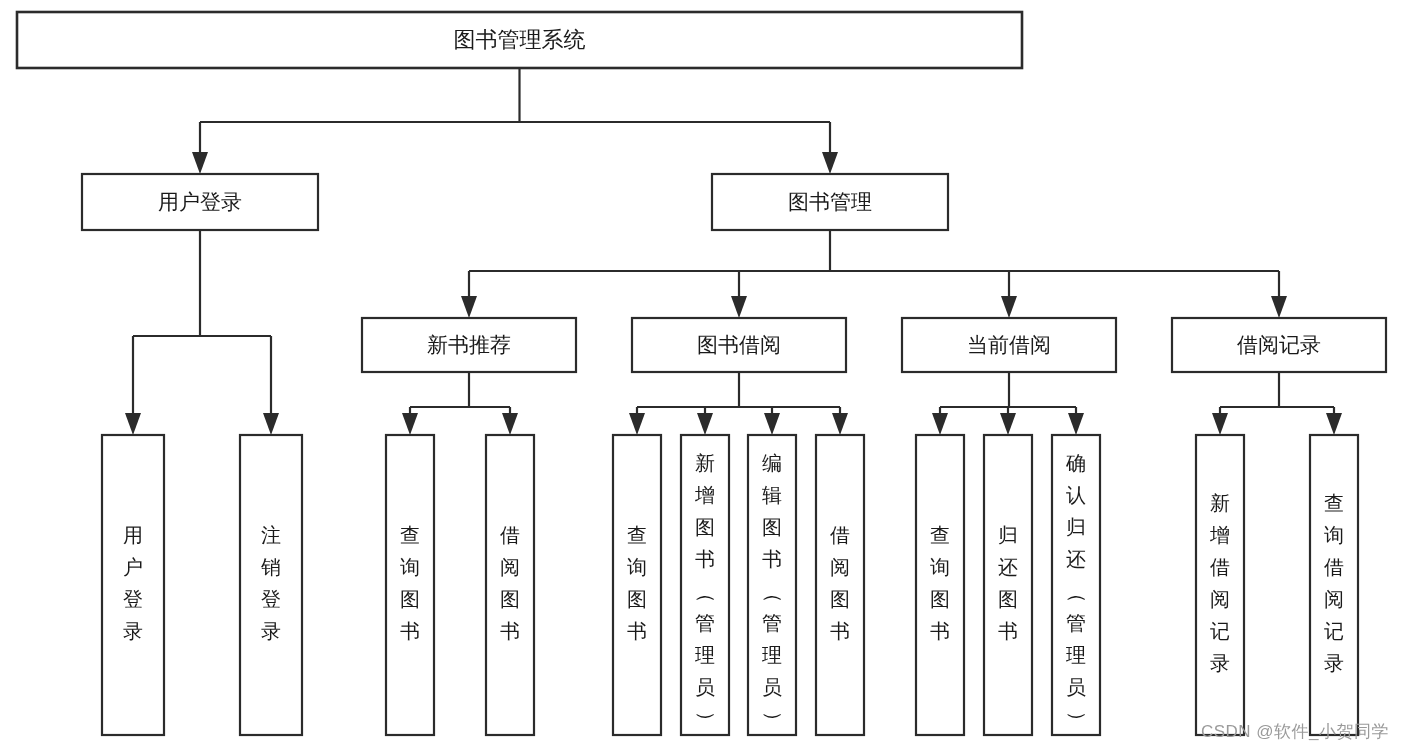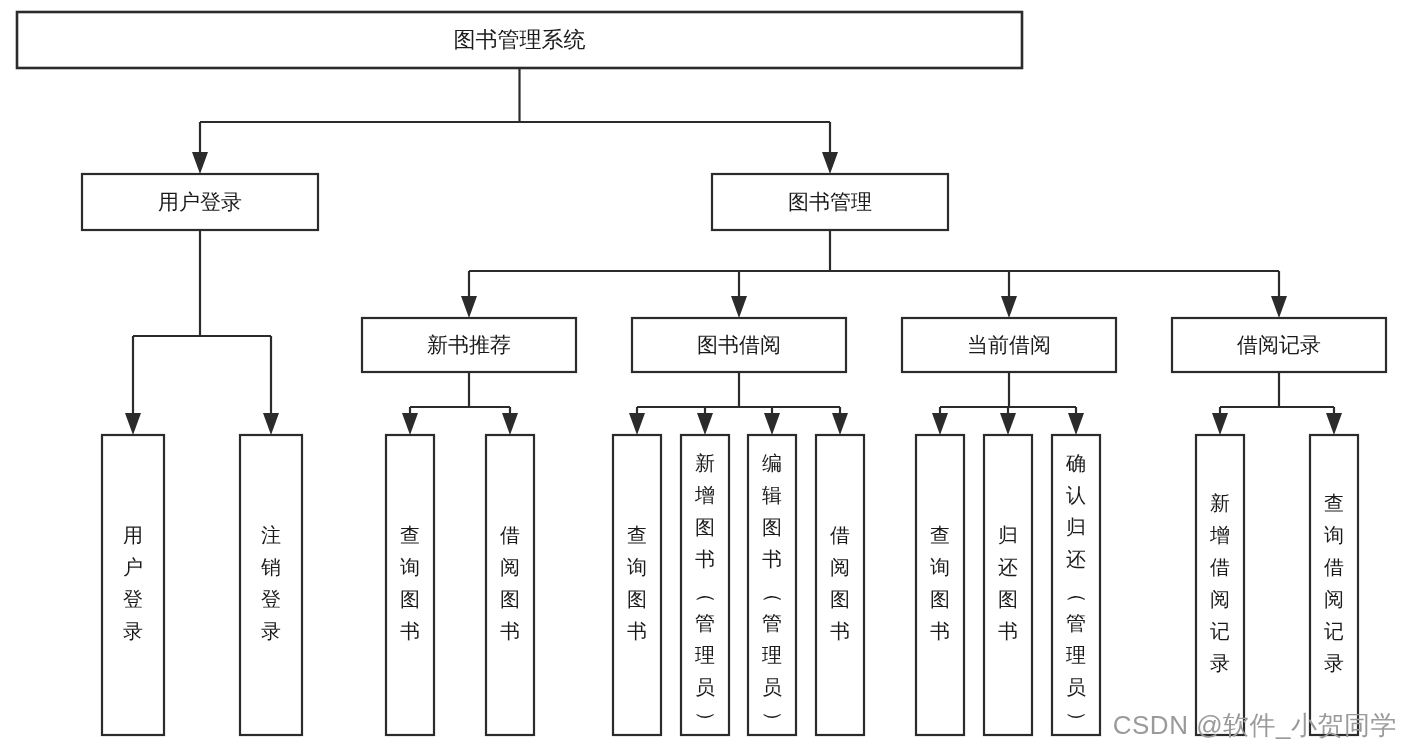--- a/index.html
+++ b/index.html
@@ -56,24 +56,24 @@
   }
   .leaf-label-char {
     fill: #1a1a1a;
     font-family: "Liberation Sans", "DejaVu Sans", sans-serif;
     font-size: 20px;
     text-anchor: middle;
     dominant-baseline: middle;
   }
   .watermark {
     position: absolute;
-    right: 8px;
+    right: 16px;
     bottom: 4px;
     font-family: "Liberation Sans", "DejaVu Sans", sans-serif;
-    font-size: 26px;
+    font-size: 17px;
     color: #9a9a9a;
     letter-spacing: 0.5px;
     white-space: nowrap;
     pointer-events: none;
     user-select: none;
   }
 </style>
 </head>
 <body>
 

